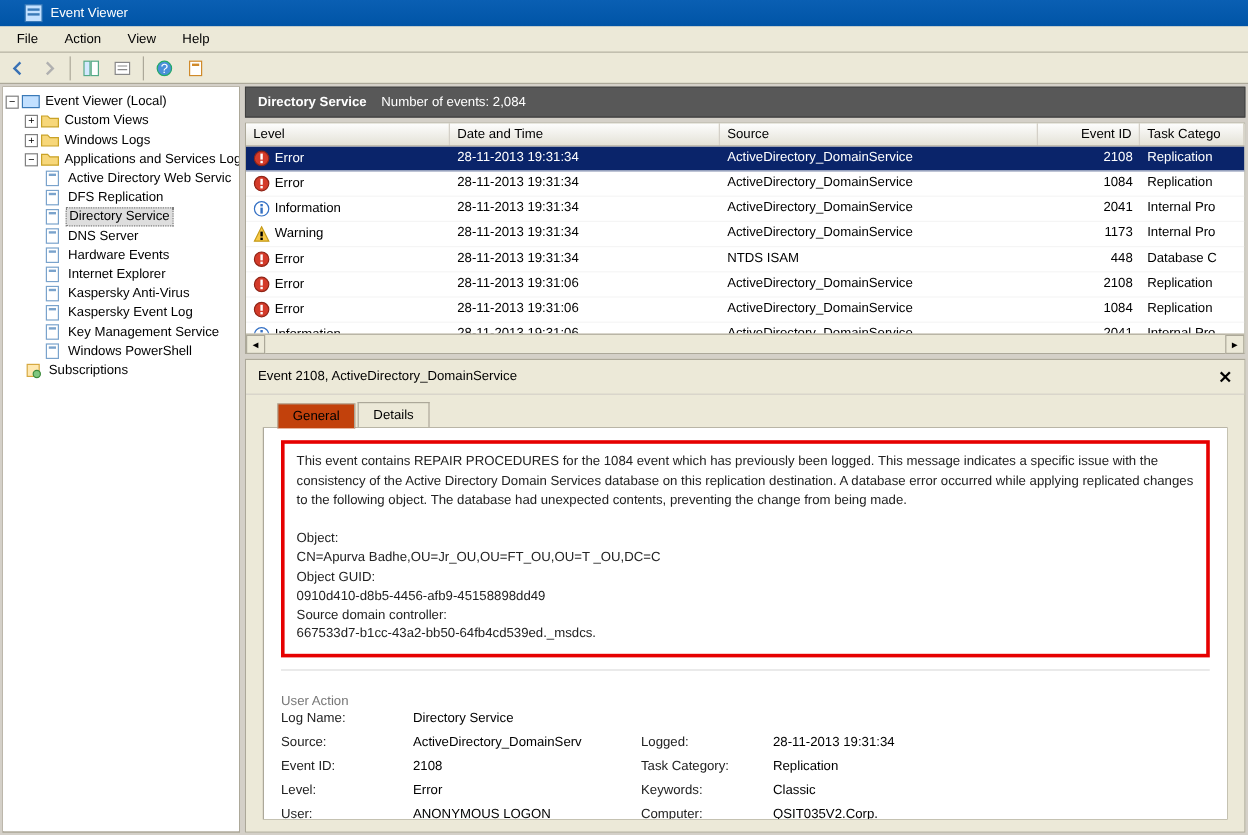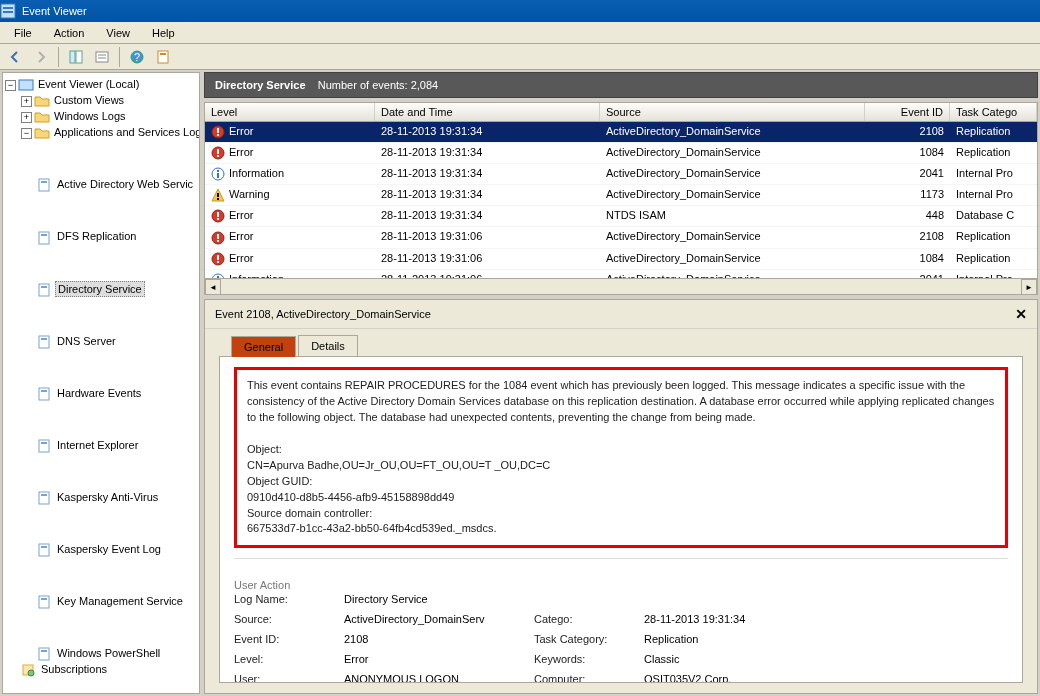--- a/index.html
+++ b/index.html
@@ -1,32 +1,32 @@
 <!DOCTYPE html>
 <html><head>
 <meta charset="utf-8">
 <style>
 * { box-sizing: border-box; font-family: Tahoma, Arial, sans-serif; font-size: 11px; }
 html, body { margin: 0; padding: 0; height: 100%; background: #d4d0c8; }
-.titlebar { background: linear-gradient(#0a5fb3,#0054a6); color: #fff; height: 22px; display: flex; align-items: center; padding: 0 0; gap: 6px; }
+.titlebar { background: linear-gradient(#0a5fb3,#0054a6); color: #fff; height: 22px; display: flex; align-items: center; padding: 0 20px; gap: 6px; }
 .titlebar .icon { width: 16px; height: 16px; display: inline-flex; align-items: center; justify-content: center; }
 .menubar { background: #ece9d8; border-bottom: 1px solid #aca899; height: 22px; display: flex; align-items: center; padding: 0 4px; gap: 2px; }
 .menu-item { padding: 2px 10px; cursor: default; }
 .toolbar { background: #ece9d8; border-bottom: 1px solid #aca899; height: 26px; display: flex; align-items: center; padding: 0 4px; gap: 4px; }
 .tool-btn { width: 22px; height: 22px; display: inline-flex; align-items: center; justify-content: center; border: 1px solid transparent; }
 .tool-sep { width: 1px; height: 20px; background: #aca899; margin: 0 2px; }
 .main { display: flex; height: calc(100% - 70px); }
 .tree-pane { width: 198px; background: #fff; border: 1px solid #aca899; margin: 2px 0 2px 2px; overflow: auto; padding: 4px 2px; }
 .tree-node { white-space: nowrap; padding: 1px 0; cursor: default; }
 .tree-node .expander { display: inline-block; width: 11px; height: 11px; border: 1px solid #808080; text-align: center; line-height: 9px; font-size: 9px; margin-right: 2px; color:#000; background:#fff; }
 .tree-node .ti { display: inline-block; width: 16px; height: 14px; margin-right: 2px; vertical-align: middle; }
 .tree-node .label { padding: 1px 2px; }
 .tree-node .label.sel { background: #dedede; border: 1px dotted #808080; }
 .indent-1 { padding-left: 16px; }
-.indent-2 { padding-left: 32px; margin-top: 36px; }
+.indent-2 { padding-left: 32px; }
 .right-pane { flex: 1; margin: 2px 2px 2px 4px; display: flex; flex-direction: column; gap: 4px; overflow: hidden; }
 .header-strip { background: #585858; color: #fff; padding: 6px 10px; border: 1px solid #404040; }
 .header-strip b { font-weight: bold; }
 .grid { border: 1px solid #aca899; background: #fff; flex: 0 0 auto; }
 .grid-head { display: flex; background: #ece9d8; border-bottom: 1px solid #aca899; }
 .grid-head .gh { border-right: 1px solid #d4d0c8; padding: 3px 6px; background: linear-gradient(#fdfdfd,#e4e2d7); cursor: default; }
 .col-level { width: 170px; }
 .col-date { width: 225px; }
 .col-src { width: 265px; }
 .col-id { width: 85px; text-align: right; }
@@ -309,21 +309,21 @@
           <div>667533d7-b1cc-43a2-bb50-64fb4cd539ed._msdcs.</div>
         </div>
         <div class="cutoff">User Action</div>
 
         <div class="props">
           <div class="lbl">Log Name:</div>
           <div class="val" style="grid-column: span 3">Directory Service</div>
 
           <div class="lbl">Source:</div>
           <div class="val">ActiveDirectory_DomainServ</div>
-          <div class="lbl">Catego:</div>
+          <div class="lbl">Logged:</div>
           <div class="val">28-11-2013 19:31:34</div>
 
           <div class="lbl">Event ID:</div>
           <div class="val">2108</div>
           <div class="lbl">Task Category:</div>
           <div class="val">Replication</div>
 
           <div class="lbl">Level:</div>
           <div class="val">Error</div>
           <div class="lbl">Keywords:</div>

